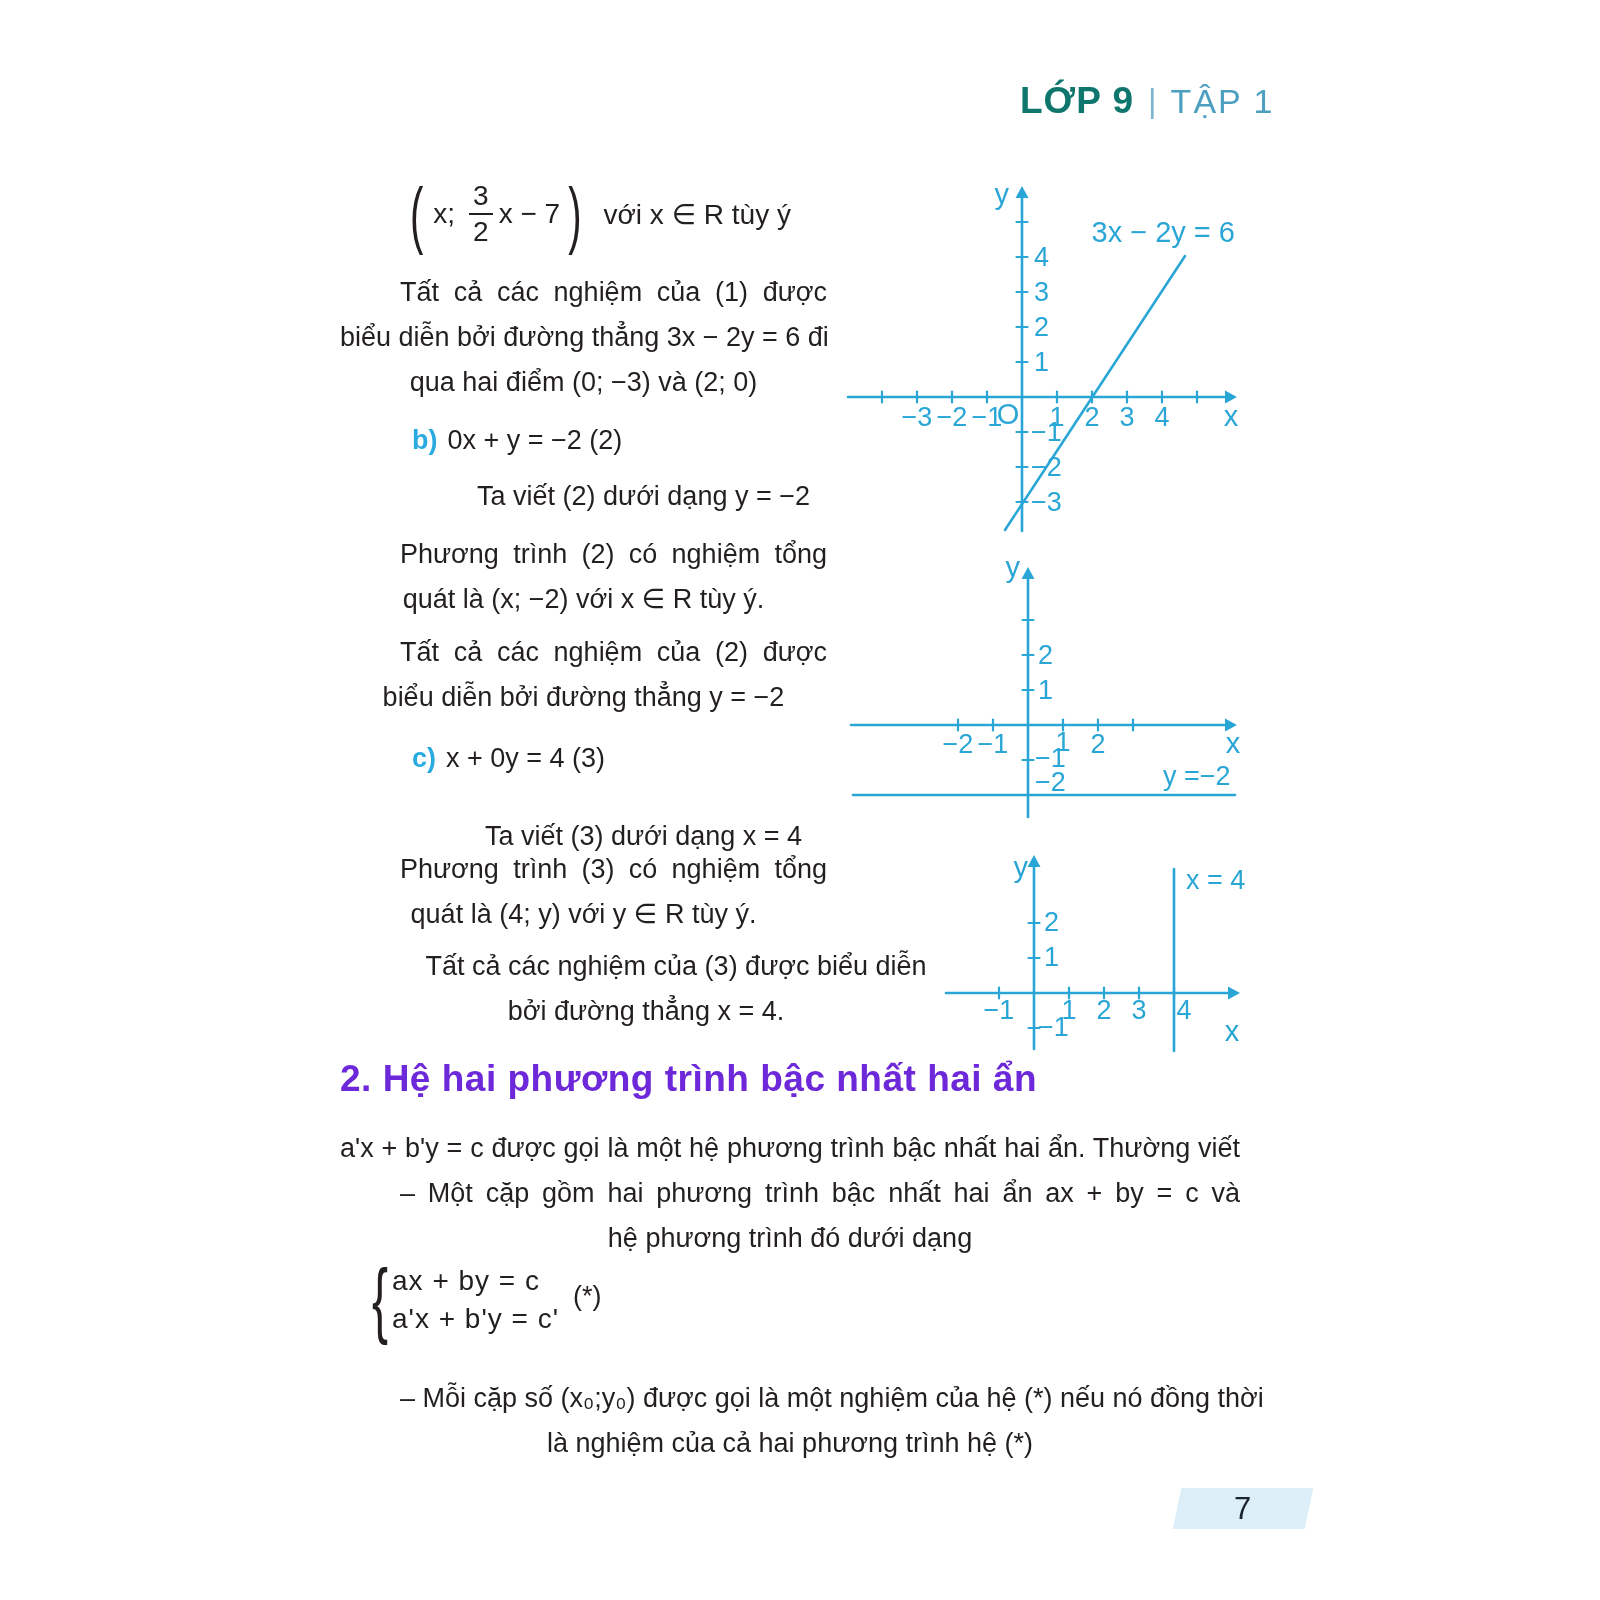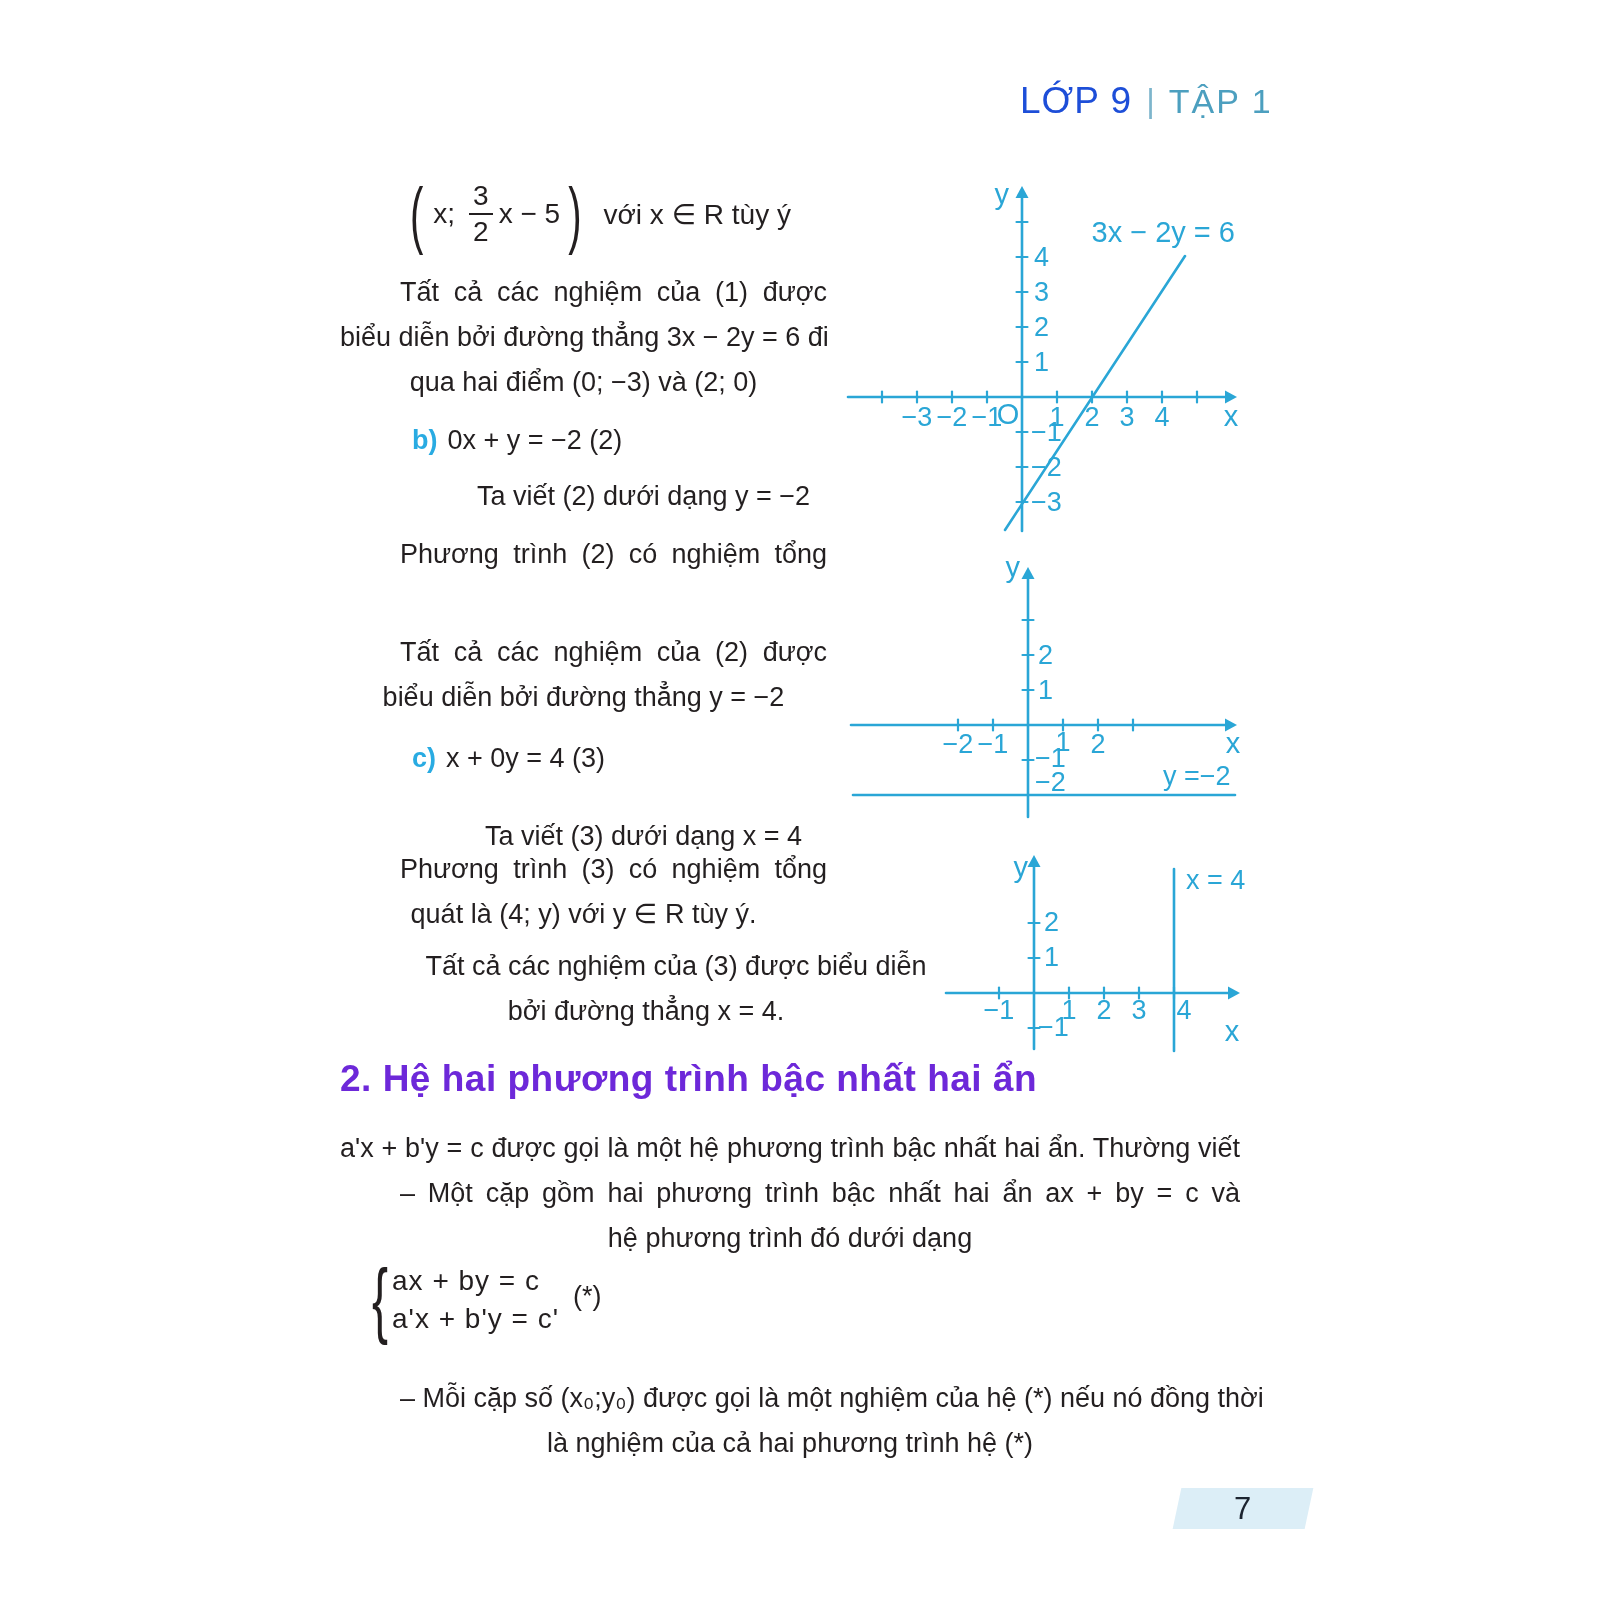--- a/index.html
+++ b/index.html
@@ -3,21 +3,21 @@
 <meta charset="utf-8">
 <style>
   html,body{margin:0;padding:0;background:#ffffff;}
   .page{
     position:relative;width:1600px;height:1600px;background:#ffffff;
     font-family:"Liberation Sans","DejaVu Sans",sans-serif;color:#231F20;overflow:hidden;
   }
   .abs{position:absolute;}
   
   .hdr{top:80px;left:1020px;display:flex;align-items:center;gap:14px;}
-  .hdr .grade{font-weight:normal;font-size:37px;color:#1d4ed8;letter-spacing:1px;}
+  .hdr .grade{font-weight:bold;font-size:37px;color:#0f766e;letter-spacing:1px;}
   .hdr .sep{font-size:33px;font-weight:300;color:#7DB5CC;}
   .hdr .vol{font-size:34px;color:#4C9FBF;letter-spacing:2px;}
   
   .para{font-size:27px;line-height:45px;color:#231F20;}
   .w-left{width:487px;left:340px;}
   .w-wide{width:612px;left:340px;}
   .w-full{width:900px;left:340px;}
   .ln{white-space:nowrap;text-align:center;}
   .just{text-align:justify;text-align-last:justify;}
   .ind{padding-left:60px;}
@@ -59,39 +59,40 @@
     <span class="vol">TẬP 1</span>
   </div>
 
   <div class="abs formula">
     <span class="paren">(</span>
     <span style="margin-left:8px;">x;</span>
     <span class="frac">
       <span class="num">3</span>
       <span class="den">2</span>
     </span>
-    <span>x − 5</span>
+    <span>x − 7</span>
     <span class="paren" style="margin-left:6px;">)</span>
     <span class="f-suffix">với x ∈ R tùy ý</span>
   </div>
 
   <div class="abs para w-left" style="top:270px;">
     <div class="ln just ind">Tất cả các nghiệm của (1) được</div>
     <div class="ln just">biểu diễn bởi đường thẳng 3x − 2y = 6 đi</div>
     <div class="ln">qua hai điểm (0; −3) và (2; 0)</div>
   </div>
 
   <div class="abs para w-left itemline" style="top:418px;">
     <span class="marker">b)</span><span>0x + y = −2 (2)</span>
   </div>
 
   <div class="abs para w-left ind ln" style="top:474px;">Ta viết (2) dưới dạng y = −2</div>
 
   <div class="abs para w-left" style="top:532px;">
     <div class="ln just ind">Phương trình (2) có nghiệm tổng</div>
+    <div class="ln">quát là (x; −2) với x ∈ R tùy ý.</div>
   </div>
 
   <div class="abs para w-left" style="top:630px;">
     <div class="ln just ind">Tất cả các nghiệm của (2) được</div>
     <div class="ln">biểu diễn bởi đường thẳng y = −2</div>
   </div>
 
   <div class="abs para w-left itemline" style="top:736px;">
     <span class="marker">c)</span><span>x + 0y = 4 (3)</span>
   </div>

